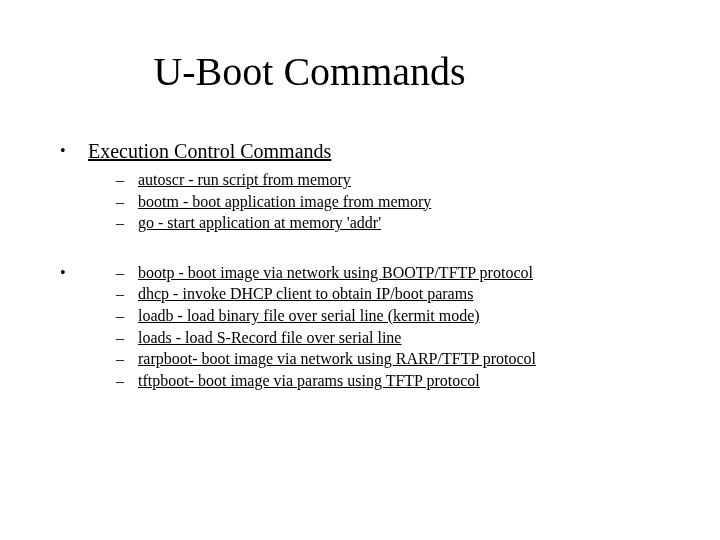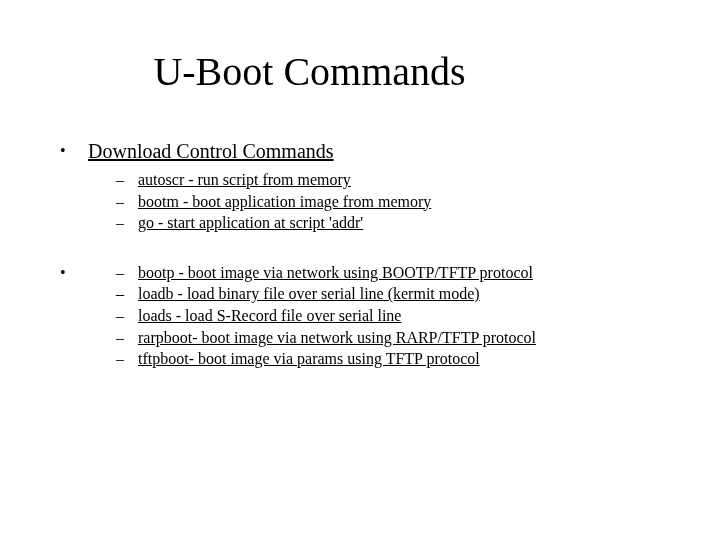--- a/index.html
+++ b/index.html
@@ -80,46 +80,47 @@
 
 <div class="slide">
 
   <div class="title">U-Boot Commands</div>
 
   <div class="content">
     <ul class="top">
 
       <li>
         <span class="bullet">•</span>
-        <span class="section-heading">Download Control Commands</span>
+        <span class="section-heading">Execution Control Commands</span>
         <ul class="sub">
           <li>
             <span class="dash">–</span>
             <span class="cmd">autoscr - run script from memory</span>
           </li>
           <li>
             <span class="dash">–</span>
             <span class="cmd">bootm - boot application image from memory</span>
           </li>
           <li>
             <span class="dash">–</span>
-            <span class="cmd">go - start application at script 'addr'</span>
+            <span class="cmd">go - start application at memory 'addr'</span>
           </li>
         </ul>
       </li>
 
       <li class="second-block">
         <span class="bullet">•</span>
         <ul class="sub">
           <li>
             <span class="dash">–</span>
             <span class="cmd">bootp - boot image via network using BOOTP/TFTP protocol</span>
           </li>
           <li>
             <span class="dash">–</span>
+            <span class="cmd">dhcp - invoke DHCP client to obtain IP/boot params</span>
           </li>
           <li>
             <span class="dash">–</span>
             <span class="cmd">loadb - load binary file over serial line (kermit mode)</span>
           </li>
           <li>
             <span class="dash">–</span>
             <span class="cmd">loads - load S-Record file over serial line</span>
           </li>
           <li>

